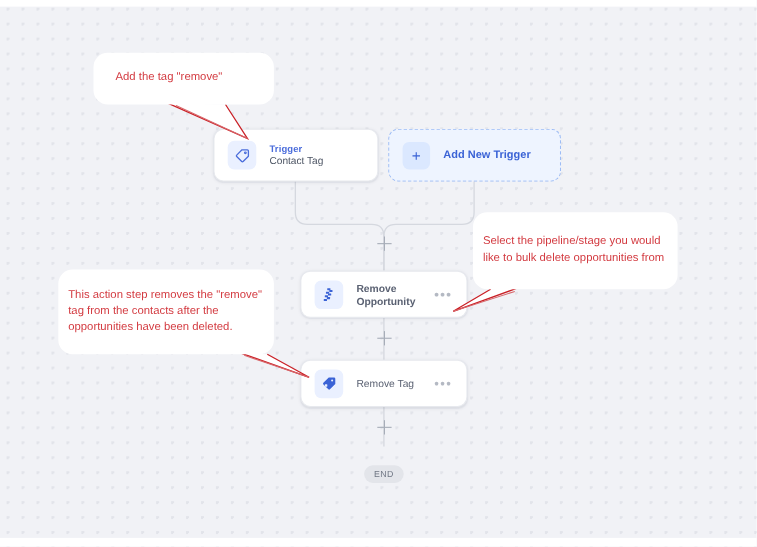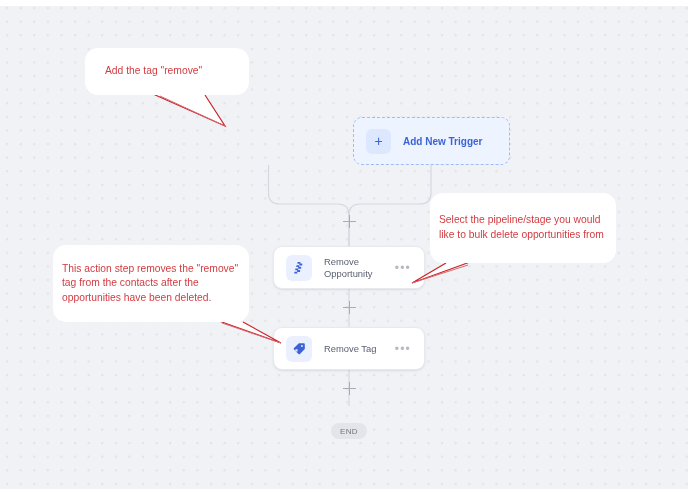--- a/index.html
+++ b/index.html
@@ -159,20 +159,21 @@
     line-height: 1;
     margin-top: -1px;
   }
 
   
   #node-remove-opportunity {
     left: 273px;
     top: 246px;
     width: 152px;
     height: 43px;
+    font-weight: bold;
   }
   #node-remove-tag {
     left: 273px;
     top: 327px;
     width: 152px;
     height: 43px;
   }
 
   
   #end-pill {
@@ -249,20 +250,32 @@
       <path d="M 349 289 L 349 327"></path>
 
       <path d="M 349 370 L 349 406"></path>
     </g>
   </svg>
 
   <div class="plus-handle" style="left:342.5px; top:215px;"></div>
   <div class="plus-handle" style="left:342.5px; top:301px;"></div>
   <div class="plus-handle" style="left:342.5px; top:382px;"></div>
 
+  <div class="node" id="node-trigger">
+    <div class="node-icon">
+      <svg width="15" height="15" viewBox="0 0 24 24" fill="none" stroke="#4b6ddb" stroke-width="1.9" stroke-linejoin="round">
+        <path d="M3.5 11.2 L11.2 3.5 H19 a1.5 1.5 0 0 1 1.5 1.5 V12.8 L12.8 20.5 a1.4 1.4 0 0 1 -2 0 L3.5 13.2 a1.4 1.4 0 0 1 0 -2 Z"></path>
+        <circle cx="16.1" cy="7.9" r="1.25" stroke-width="1.7"></circle>
+      </svg>
+    </div>
+    <div class="node-body">
+      <div class="node-title-sm">Trigger</div>
+      <div class="node-sub">Contact Tag</div>
+    </div>
+  </div>
 
   <div class="node" id="node-add-trigger">
     <div class="node-icon">
       <span class="plus-glyph">+</span>
     </div>
     <div class="add-trigger-label">Add New Trigger</div>
   </div>
 
   <div class="node" id="node-remove-opportunity">
     <div class="node-icon">

